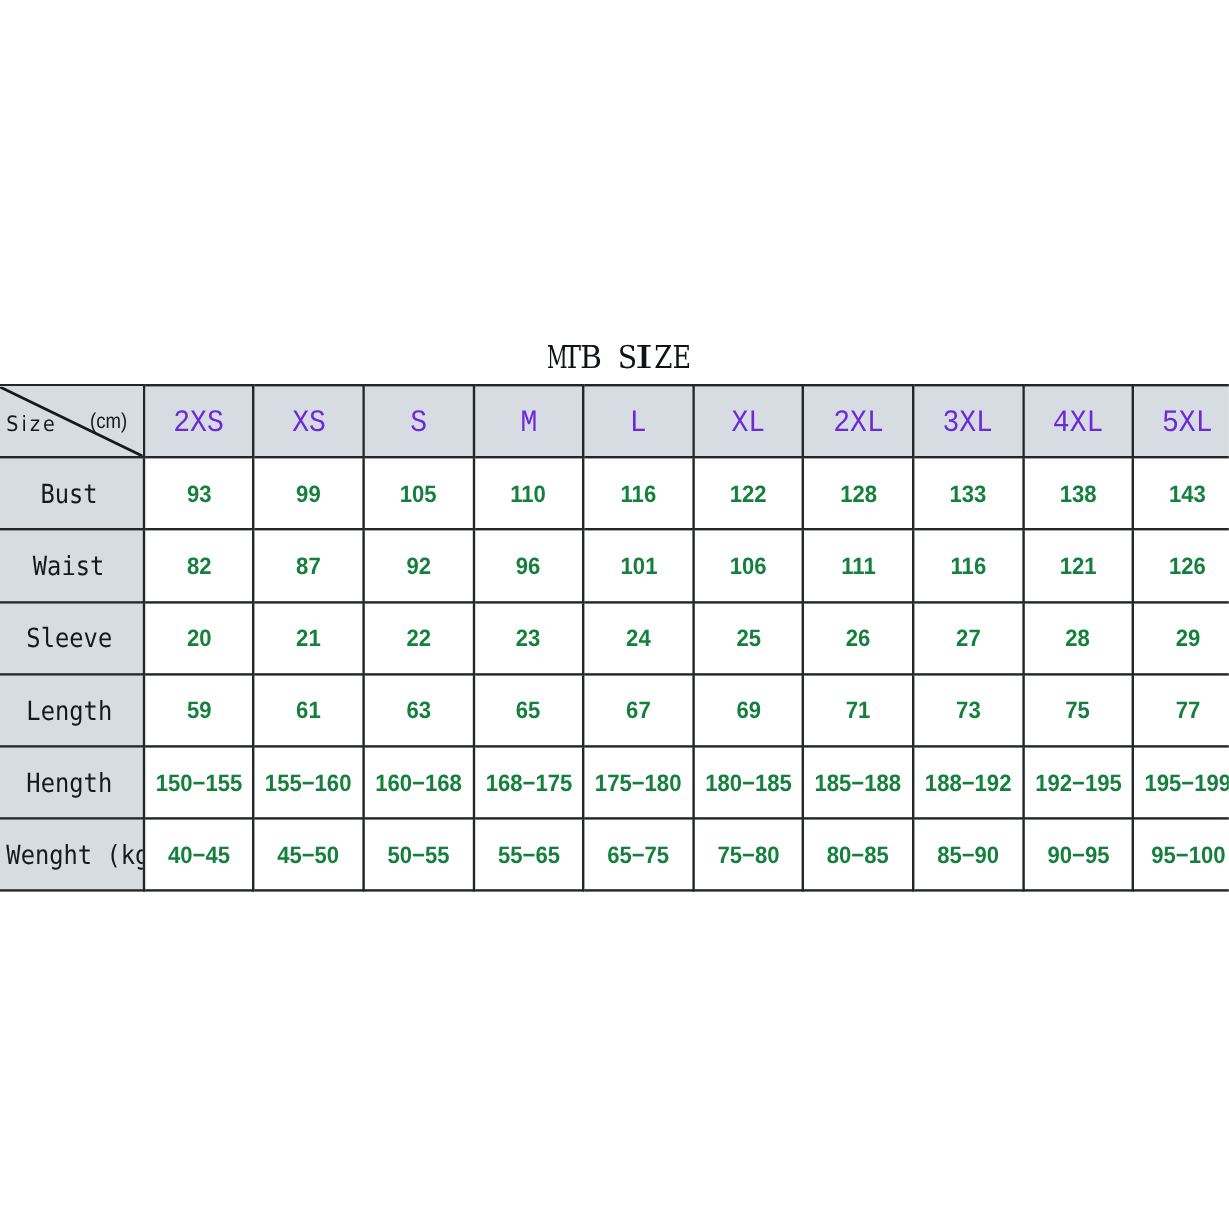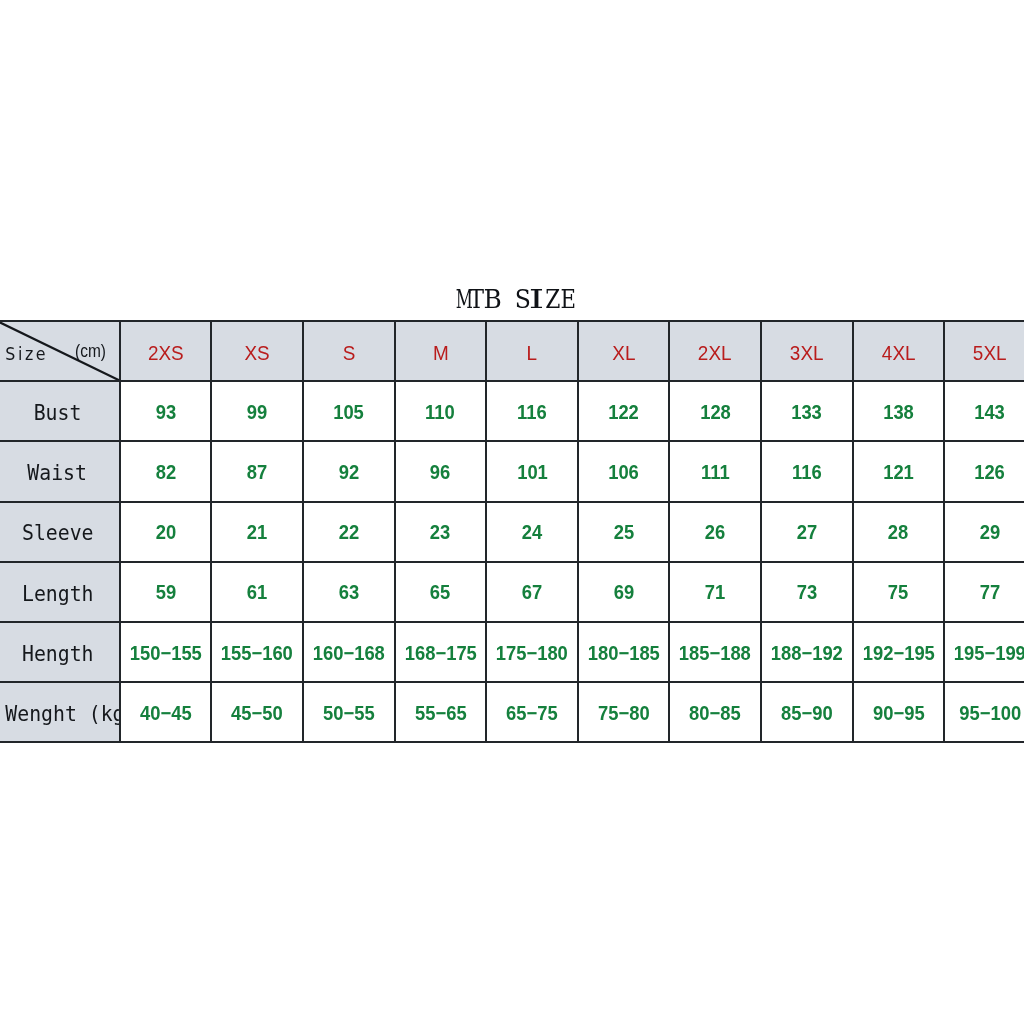--- a/index.html
+++ b/index.html
@@ -53,23 +53,23 @@
     font-size: 22px;
     color: #15181c;
     letter-spacing: 0px;
     white-space: nowrap;
   }
   .lbl { position: relative; left: -1.4px; top: 1.8px; display:inline-block; transform: scaleX(0.9); }
   .lbl.narrow { transform: scaleX(0.9); left: -1.4px; }
   .headcell {
     width: 91.6px;
     background: #d7dce3;
-    font-family: Liberation Sans, sans-serif;
-    font-size: 21px;
-    color: #b91c1c;
+    font-family: Liberation Mono, monospace;
+    font-size: 26px;
+    color: #6d28d9;
   }
   .headcell > span { display:inline-block; transform: scaleX(0.9); position:relative; top:1.3px; }
   .valcell {
     width: 91.6px;
     background: #ffffff;
     font-family: "Liberation Sans", sans-serif;
     font-weight: bold;
     font-size: 19.8px;
     color: #15803d;
     white-space: nowrap;

